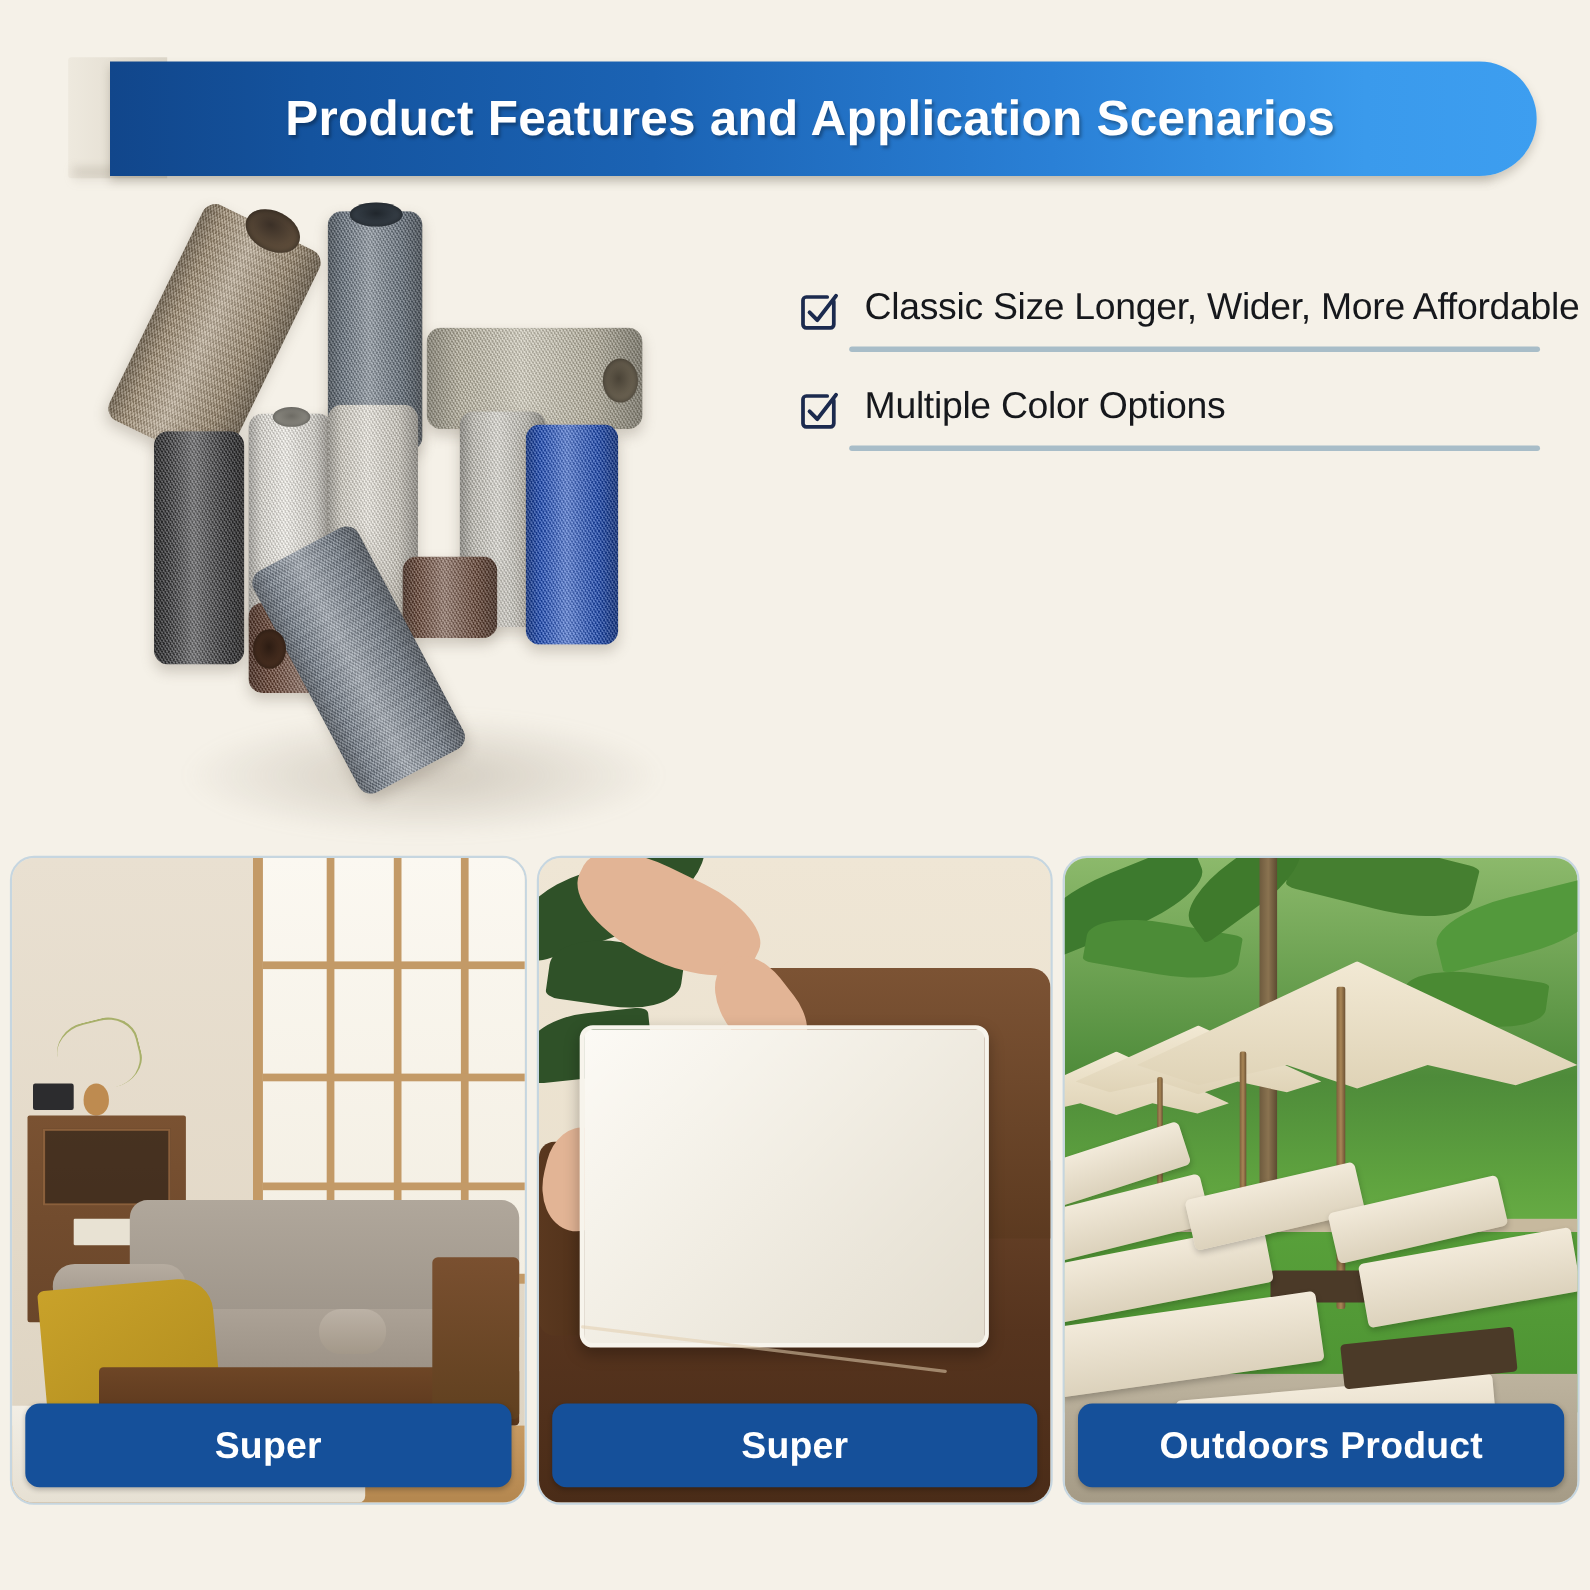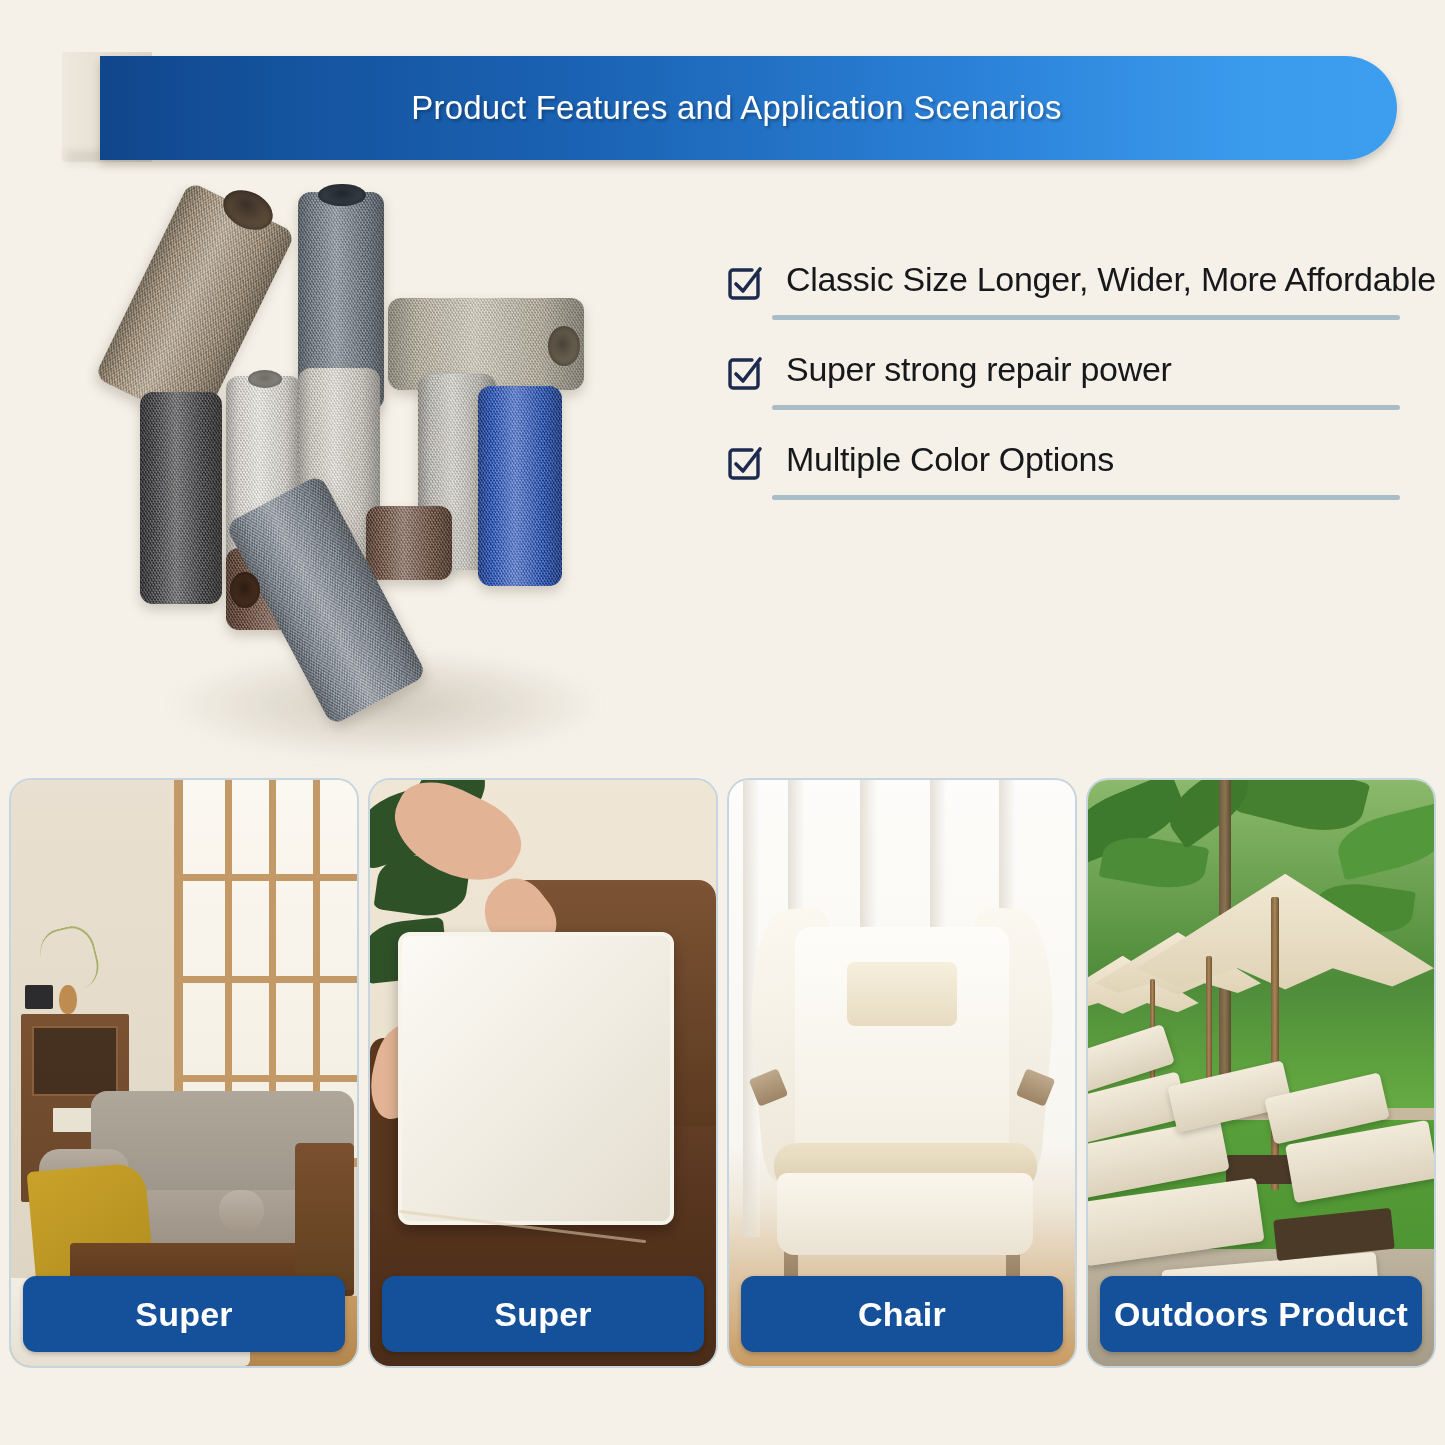--- a/index.html
+++ b/index.html
@@ -52,22 +52,22 @@
         #3A9AEC 88%,
         #3D9EF0 100%);
     border-radius: 0 54px 54px 0;
     display: flex;
     align-items: center;
     justify-content: center;
     box-shadow: 0 5px 9px rgba(90,80,65,0.26);
   }
   .banner-title {
     color: #ffffff;
-    font-size: 33px;
-    font-weight: normal;
+    font-size: 45px;
+    font-weight: bold;
     letter-spacing: 0.2px;
     white-space: nowrap;
     text-shadow: 2px 2px 3px rgba(0,0,0,0.30);
     padding-right: 24px;
   }
 
   
   #product-photo {
     position: absolute;
     left: 130px;
@@ -354,30 +354,20 @@
     <span class="check-icon">
       <svg width="44" height="44" viewBox="0 0 44 44" fill="none">
         <path d="M36 12 V33 a3 3 0 0 1 -3 3 H11 a3 3 0 0 1 -3 -3 V11 a3 3 0 0 1 3 -3 H30" stroke="#1B2A4E" stroke-width="3.4" stroke-linecap="round" fill="none"></path>
         <path d="M14 22 L21 29 L38 7" stroke="#1B2A4E" stroke-width="3.6" stroke-linecap="round" stroke-linejoin="round" fill="none"></path>
       </svg>
     </span>
     <span class="feature-text">Classic Size Longer, Wider, More Affordable</span>
     <span class="feature-rule"></span>
   </div>
 
-  <div class="feature-row">
-    <span class="check-icon">
-      <svg width="44" height="44" viewBox="0 0 44 44" fill="none">
-        <path d="M36 12 V33 a3 3 0 0 1 -3 3 H11 a3 3 0 0 1 -3 -3 V11 a3 3 0 0 1 3 -3 H30" stroke="#1B2A4E" stroke-width="3.4" stroke-linecap="round" fill="none"></path>
-        <path d="M14 22 L21 29 L38 7" stroke="#1B2A4E" stroke-width="3.6" stroke-linecap="round" stroke-linejoin="round" fill="none"></path>
-      </svg>
-    </span>
-    <span class="feature-text">Super strong repair power</span>
-    <span class="feature-rule"></span>
-  </div>
 
 
   <div class="feature-row">
     <span class="check-icon">
       <svg width="44" height="44" viewBox="0 0 44 44" fill="none">
         <path d="M36 12 V33 a3 3 0 0 1 -3 3 H11 a3 3 0 0 1 -3 -3 V11 a3 3 0 0 1 3 -3 H30" stroke="#1B2A4E" stroke-width="3.4" stroke-linecap="round" fill="none"></path>
         <path d="M14 22 L21 29 L38 7" stroke="#1B2A4E" stroke-width="3.6" stroke-linecap="round" stroke-linejoin="round" fill="none"></path>
       </svg>
     </span>
     <span class="feature-text">Multiple Color Options</span>
@@ -435,43 +425,20 @@
       <div class="s2-hand" style="left:32%; top:18%; width:22%; height:11%; transform:rotate(52deg);"></div>
       <div class="s2-hand" style="left:1%; top:42%; width:15%; height:16%; transform:rotate(14deg);"></div>
       <div class="s2-pillow"></div>
       <div class="s2-seam"></div>
     </div>
     <div class="scene-label">
       <span class="scene-label-text">Super</span>
     </div>
   </div>
 
-  <div class="scene-card">
-    <div class="scene-art">
-      <div class="s3-bg"></div>
-      <div class="s3-curtain" style="left:4%;"></div>
-      <div class="s3-curtain" style="left:17%;"></div>
-      <div class="s3-curtain" style="left:38%;"></div>
-      <div class="s3-curtain" style="left:58%;"></div>
-      <div class="s3-curtain" style="left:78%;"></div>
-      <div class="s3-leg" style="left:16%; top:74%;"></div>
-      <div class="s3-leg" style="right:16%; top:74%;"></div>
-      <div class="s3-wing-l"></div>
-      <div class="s3-wing-r"></div>
-      <div class="s3-back"></div>
-      <div class="s3-headrest"></div>
-      <div class="s3-armcap-l"></div>
-      <div class="s3-armcap-r"></div>
-      <div class="s3-cushion"></div>
-      <div class="s3-skirt"></div>
-    </div>
-    <div class="scene-label">
-      <span class="scene-label-text">Chair</span>
-    </div>
-  </div>
 
   <div class="scene-card">
     <div class="scene-art">
       <div class="s4-sky"></div>
       <div class="s4-palm" style="left:-6%; top:2%;  width:34%; height:9%;  transform:rotate(-22deg);"></div>
       <div class="s4-palm" style="left:4%;  top:10%; width:30%; height:8%;  transform:rotate(10deg);  background:#4C8C37;"></div>
       <div class="s4-palm" style="left:44%; top:-2%; width:36%; height:10%; transform:rotate(14deg);  background:#457F30;"></div>
       <div class="s4-palm" style="right:-4%;top:6%;  width:32%; height:9%;  transform:rotate(-14deg); background:#53993C;"></div>
       <div class="s4-palm" style="left:22%; top:0%;  width:26%; height:8%;  transform:rotate(-36deg); background:#3F7A2C;"></div>
       <div class="s4-palm" style="right:6%; top:18%; width:28%; height:8%;  transform:rotate(8deg);   background:#4A8A33;"></div>

